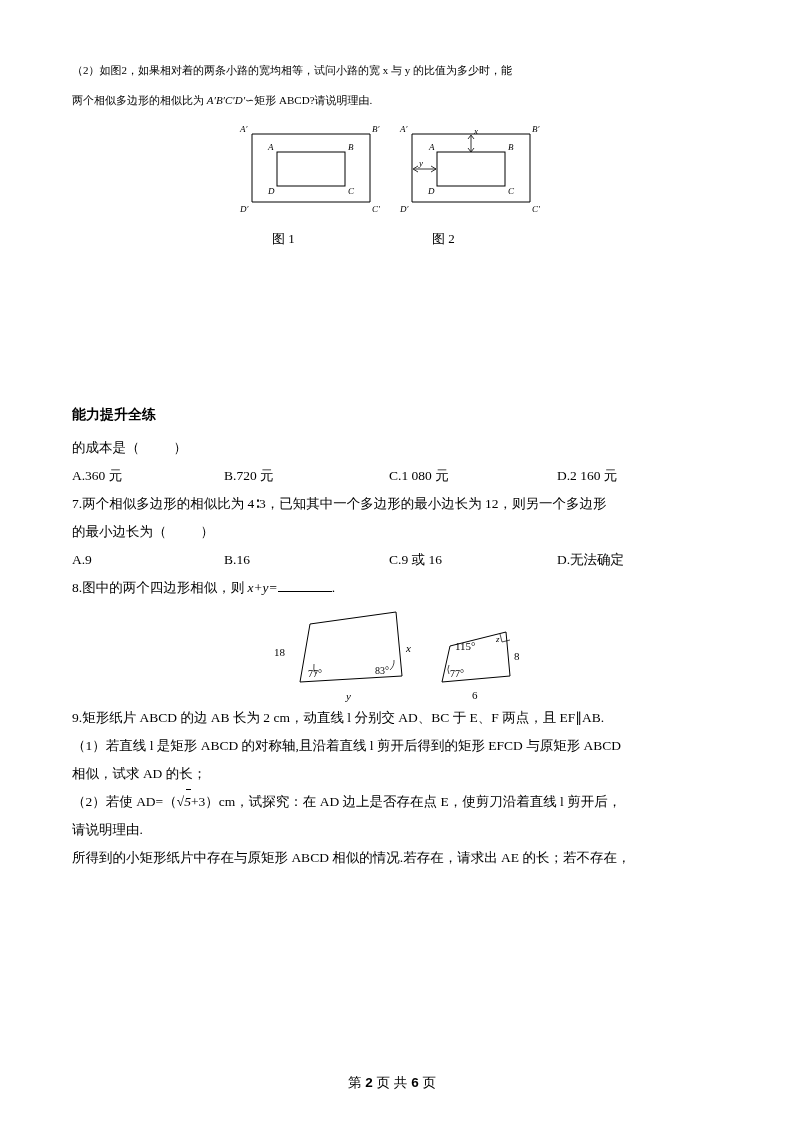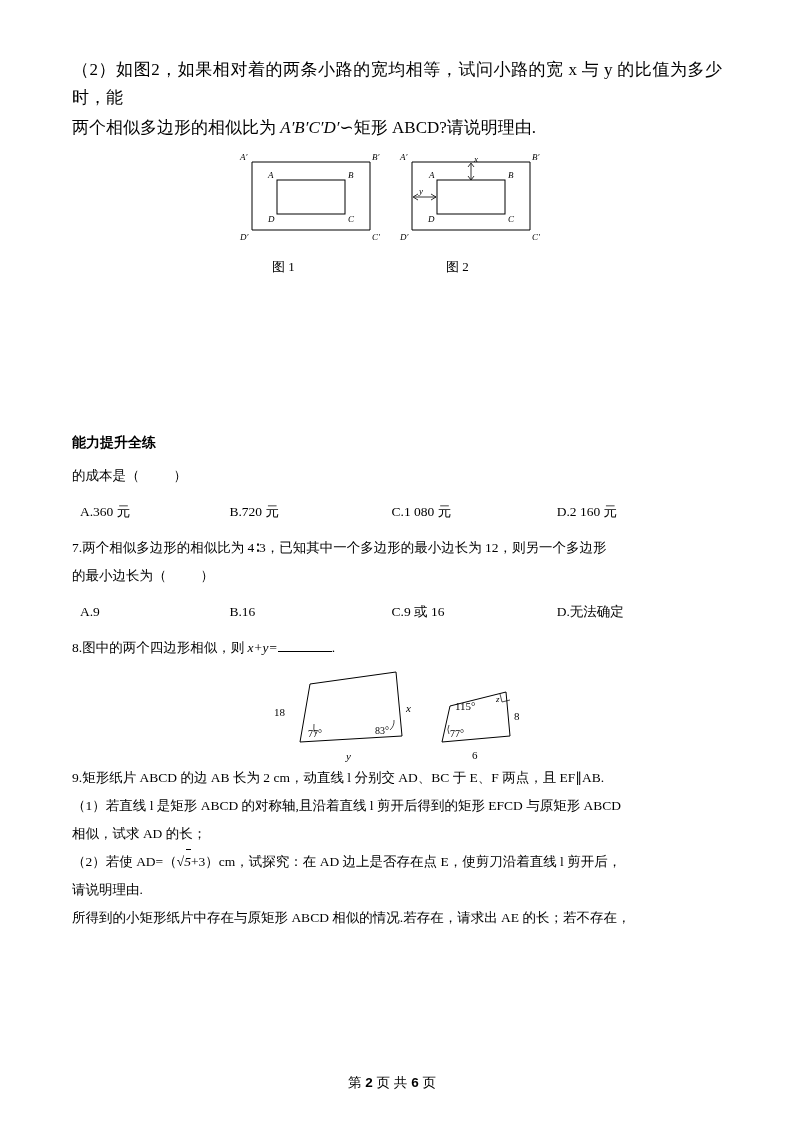--- a/index.html
+++ b/index.html
@@ -21,21 +21,21 @@
     width: 793px;
     height: 1122px;
   }
   .content {
     position: absolute;
     left: 72px;
     top: 56px;
     width: 650px;
   }
   .para {
-    font-size: 17px;
+    font-size: 11px;
     line-height: 28px;
     margin: 0 0 2px 0;
     text-align: justify;
   }
   .it { font-style: italic; font-family: "Liberation Serif", serif; }
   .sect-title {
     font-family: "Liberation Sans", sans-serif;
     font-weight: bold;
     font-size: 14px;
     margin: 16px 0 10px 0;
@@ -43,21 +43,21 @@
   .q {
     font-size: 13.5px;
     line-height: 28px;
     margin: 0;
     text-align: justify;
   }
   .opts {
     display: flex;
     font-size: 13.5px;
     line-height: 28px;
-    margin: 8px;
+    margin: 0;
     align-items: flex-end;
   }
   .opts > div { }
   .opt0 { width: 152px; }
   .opt1 { width: 165px; }
   .opt2 { width: 168px; }
   .opt3 { width: 160px; }
 
   .fig-row {
     position: relative;
@@ -156,21 +156,21 @@
           <text x="460" y="12" font-family="Liberation Serif, serif" font-size="9" font-style="italic">B′</text>
           <text x="460" y="92" font-family="Liberation Serif, serif" font-size="9" font-style="italic">C′</text>
           <text x="328" y="92" font-family="Liberation Serif, serif" font-size="9" font-style="italic">D′</text>
           <text x="357" y="30" font-family="Liberation Serif, serif" font-size="9" font-style="italic">A</text>
           <text x="436" y="30" font-family="Liberation Serif, serif" font-size="9" font-style="italic">B</text>
           <text x="436" y="74" font-family="Liberation Serif, serif" font-size="9" font-style="italic">C</text>
           <text x="356" y="74" font-family="Liberation Serif, serif" font-size="9" font-style="italic">D</text>
         </g>
       </svg>
       <div class="fig-caption" style="left:200px;">图 1</div>
-      <div class="fig-caption" style="left:374px;">图 2</div>
+      <div class="fig-caption" style="left:360px;">图 2</div>
     </div>
 
     <div class="gap"></div>
 
     <div class="sect-title">能力提升全练</div>
 
     <p class="q">
       <span>的成本是（</span><span class="blank-paren"></span><span>）</span>
     </p>
     <div class="opts">

